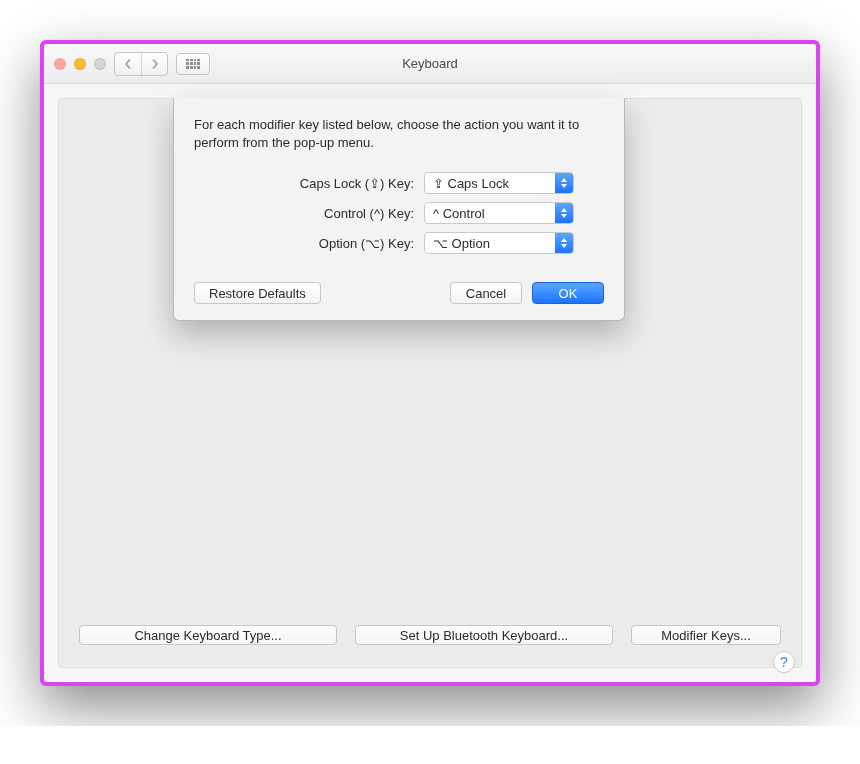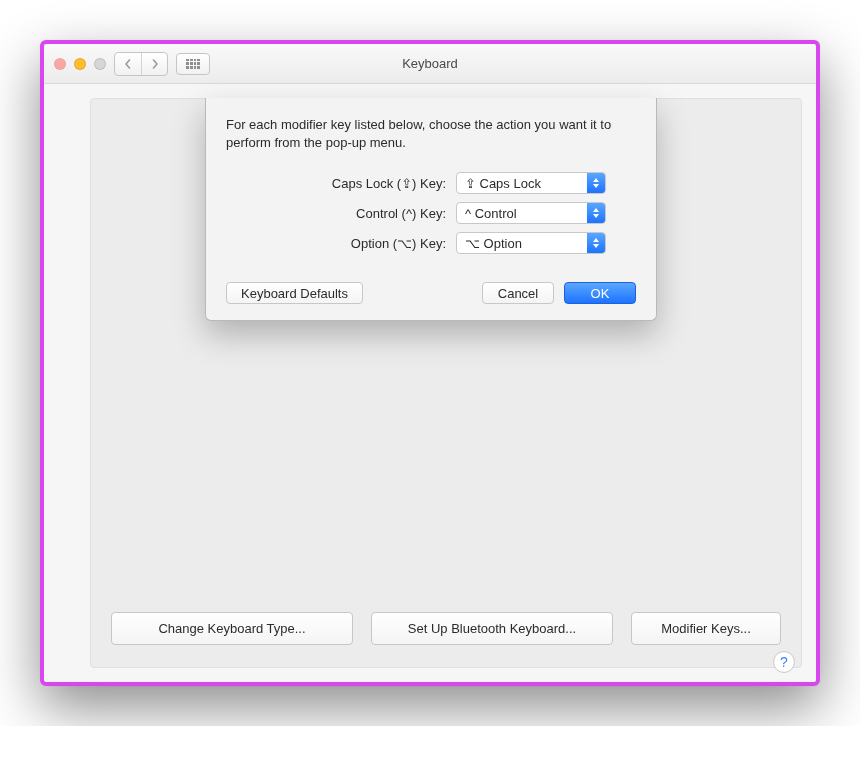--- a/index.html
+++ b/index.html
@@ -86,40 +86,39 @@
   .search input {
     border: none; outline: none; flex: 1;
     font-size: 13px; color: #333; background: transparent;
   }
   .search input::placeholder { color: #b0b0b0; }
   .content {
     padding: 14px;
     background: #f6f6f6;
     border-radius: 0 0 6px 6px;
     position: relative;
-    margin-left: 32px;
   }
   .panel {
     height: 570px;
     border: 1px solid #e0e0e0;
     border-radius: 4px;
     background: #ececec;
     position: relative;
   }
   .bottom-buttons {
     position: absolute;
     bottom: 22px;
     left: 20px; right: 20px;
     display: flex;
     gap: 18px;
     justify-content: space-between;
   }
   .mac-btn {
     flex: 1;
-    height: 33px;
+    height: 20px;
     border: 1px solid #c7c7c7;
     border-radius: 4px;
     background: linear-gradient(#ffffff, #f4f4f4);
     font-size: 13px;
     color: #2b2b2b;
     cursor: default;
     padding: 0 14px;
     white-space: nowrap;
   }
   .help {
@@ -303,21 +302,21 @@
             <span class="popup-val">⌥ Option</span>
             <span class="popup-arrows">
                 <span class="up"></span>
                 <span class="down"></span>
               </span>
           </div>
         </div>
 
 
         <div class="sheet-buttons">
-          <button class="sheet-btn restore">Keyboard Defaults</button>
+          <button class="sheet-btn restore">Restore Defaults</button>
           <div class="spacer"></div>
           <button class="sheet-btn">Cancel</button>
           <button class="sheet-btn primary">OK</button>
         </div>
       </div>
 
       <div class="bottom-buttons">
         <button class="mac-btn">Change Keyboard Type...</button>
         <button class="mac-btn">Set Up Bluetooth Keyboard...</button>
         <button class="mac-btn" style="flex:0 0 150px">Modifier Keys...</button>

